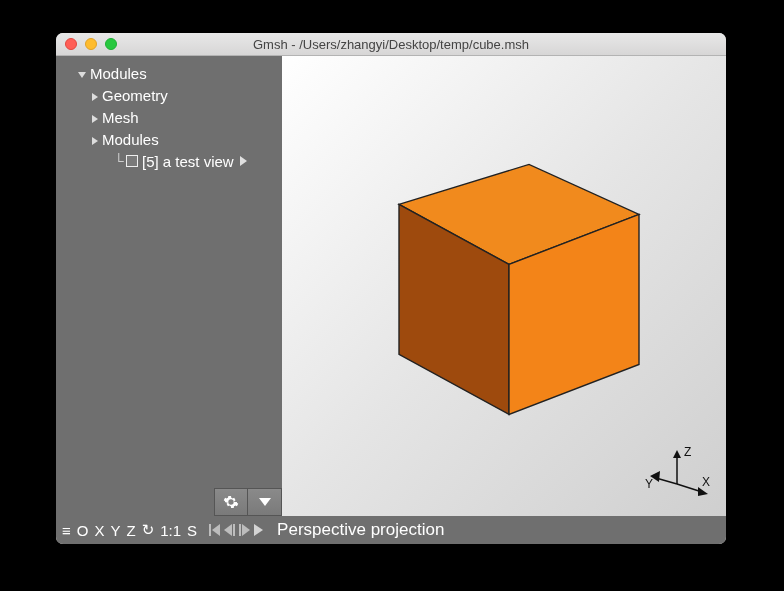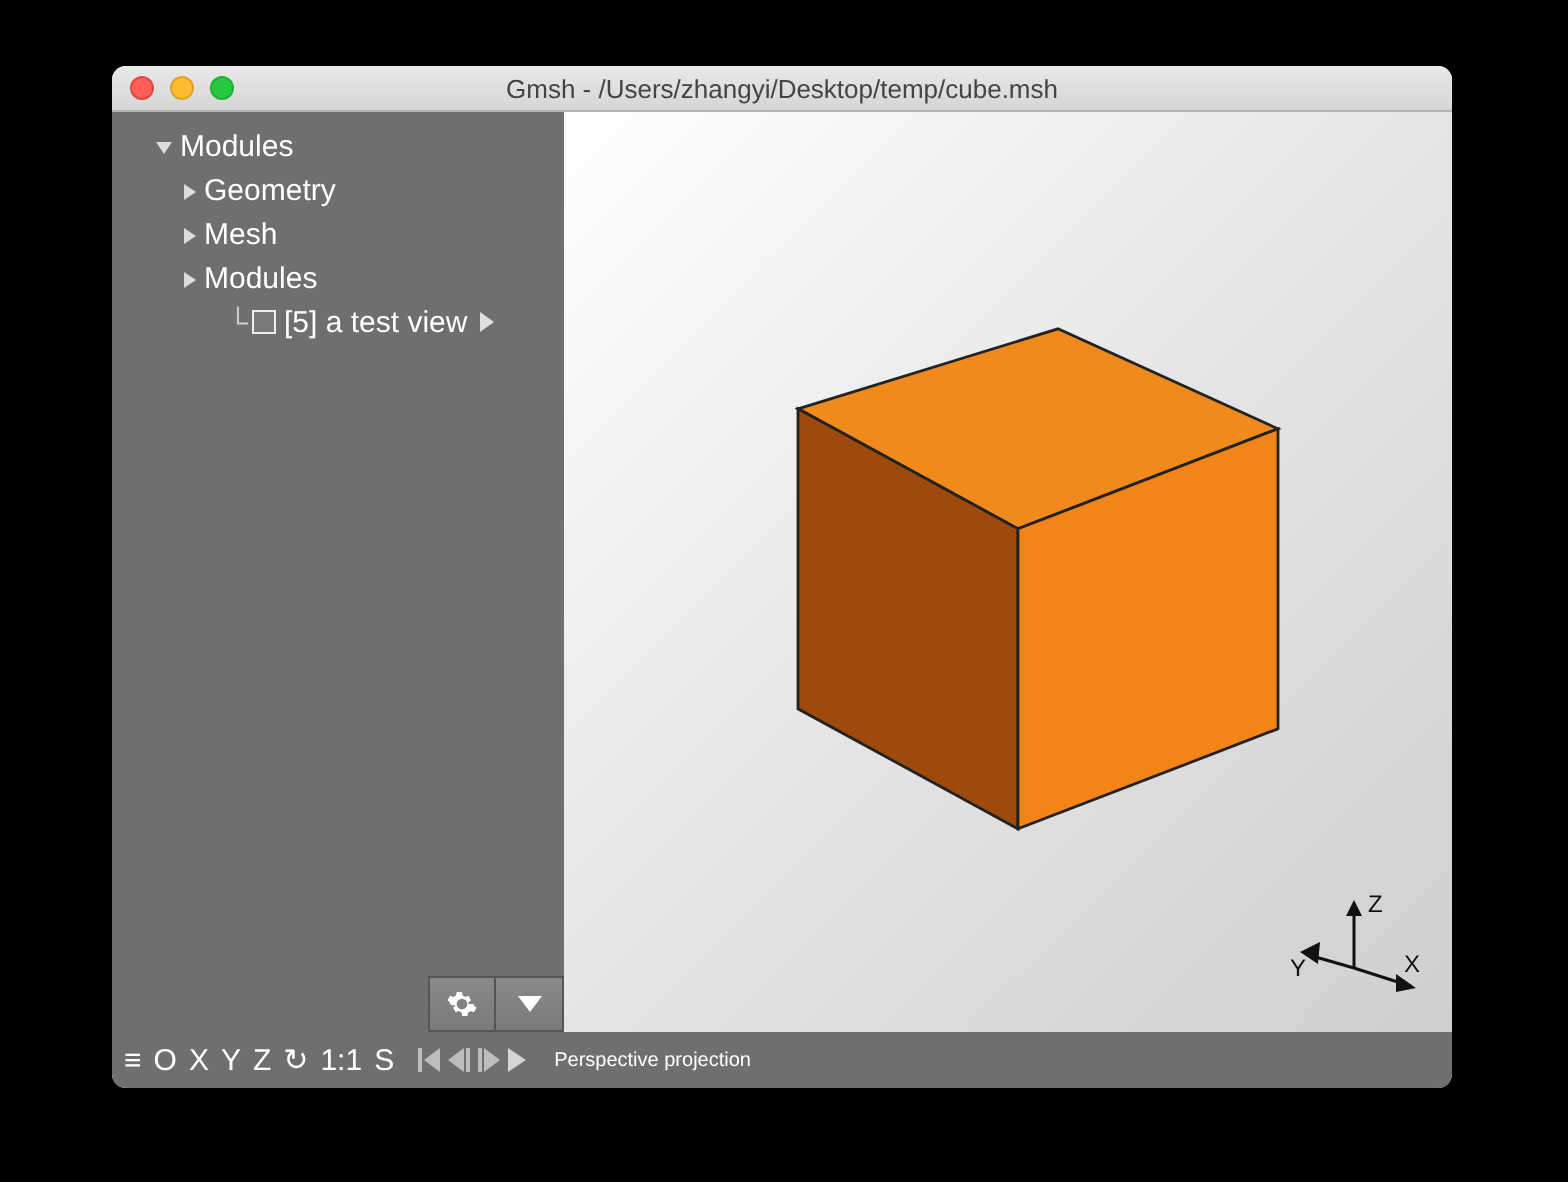--- a/index.html
+++ b/index.html
@@ -197,21 +197,21 @@
     border-right:8px solid #bdbdbd;
   }
   .skip-icon .tri-r {
     width:0;height:0;
     border-top:6px solid transparent;
     border-bottom:6px solid transparent;
     border-left:8px solid #bdbdbd;
   }
   .status-text {
     margin-left:14px;
-    font-size:10px;
+    font-size:17px;
   }
   .rotate-icon { font-size:15px; }
 </style>
 </head>
 <body>
 
 <div class="window">
   <div class="titlebar">
     <div class="traffic">
       <div class="dot red"></div>

